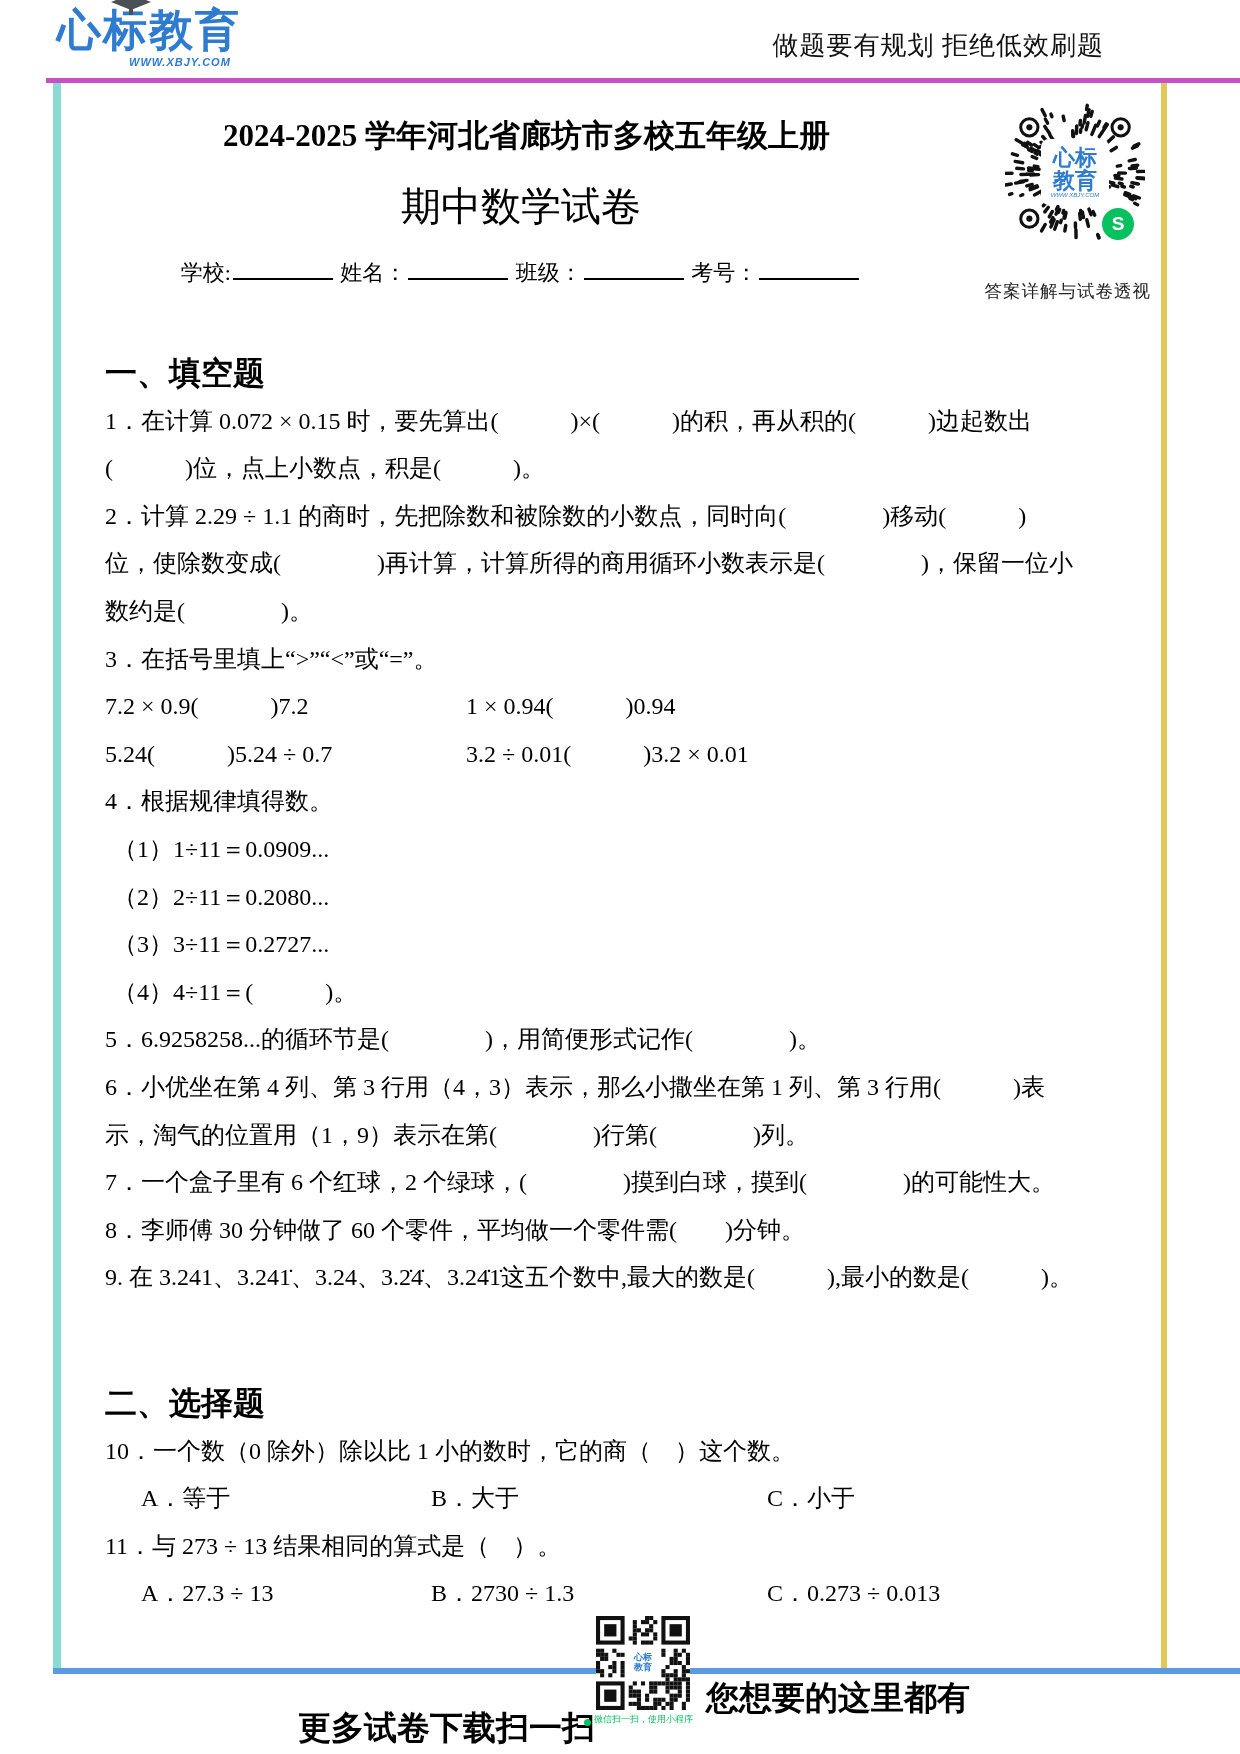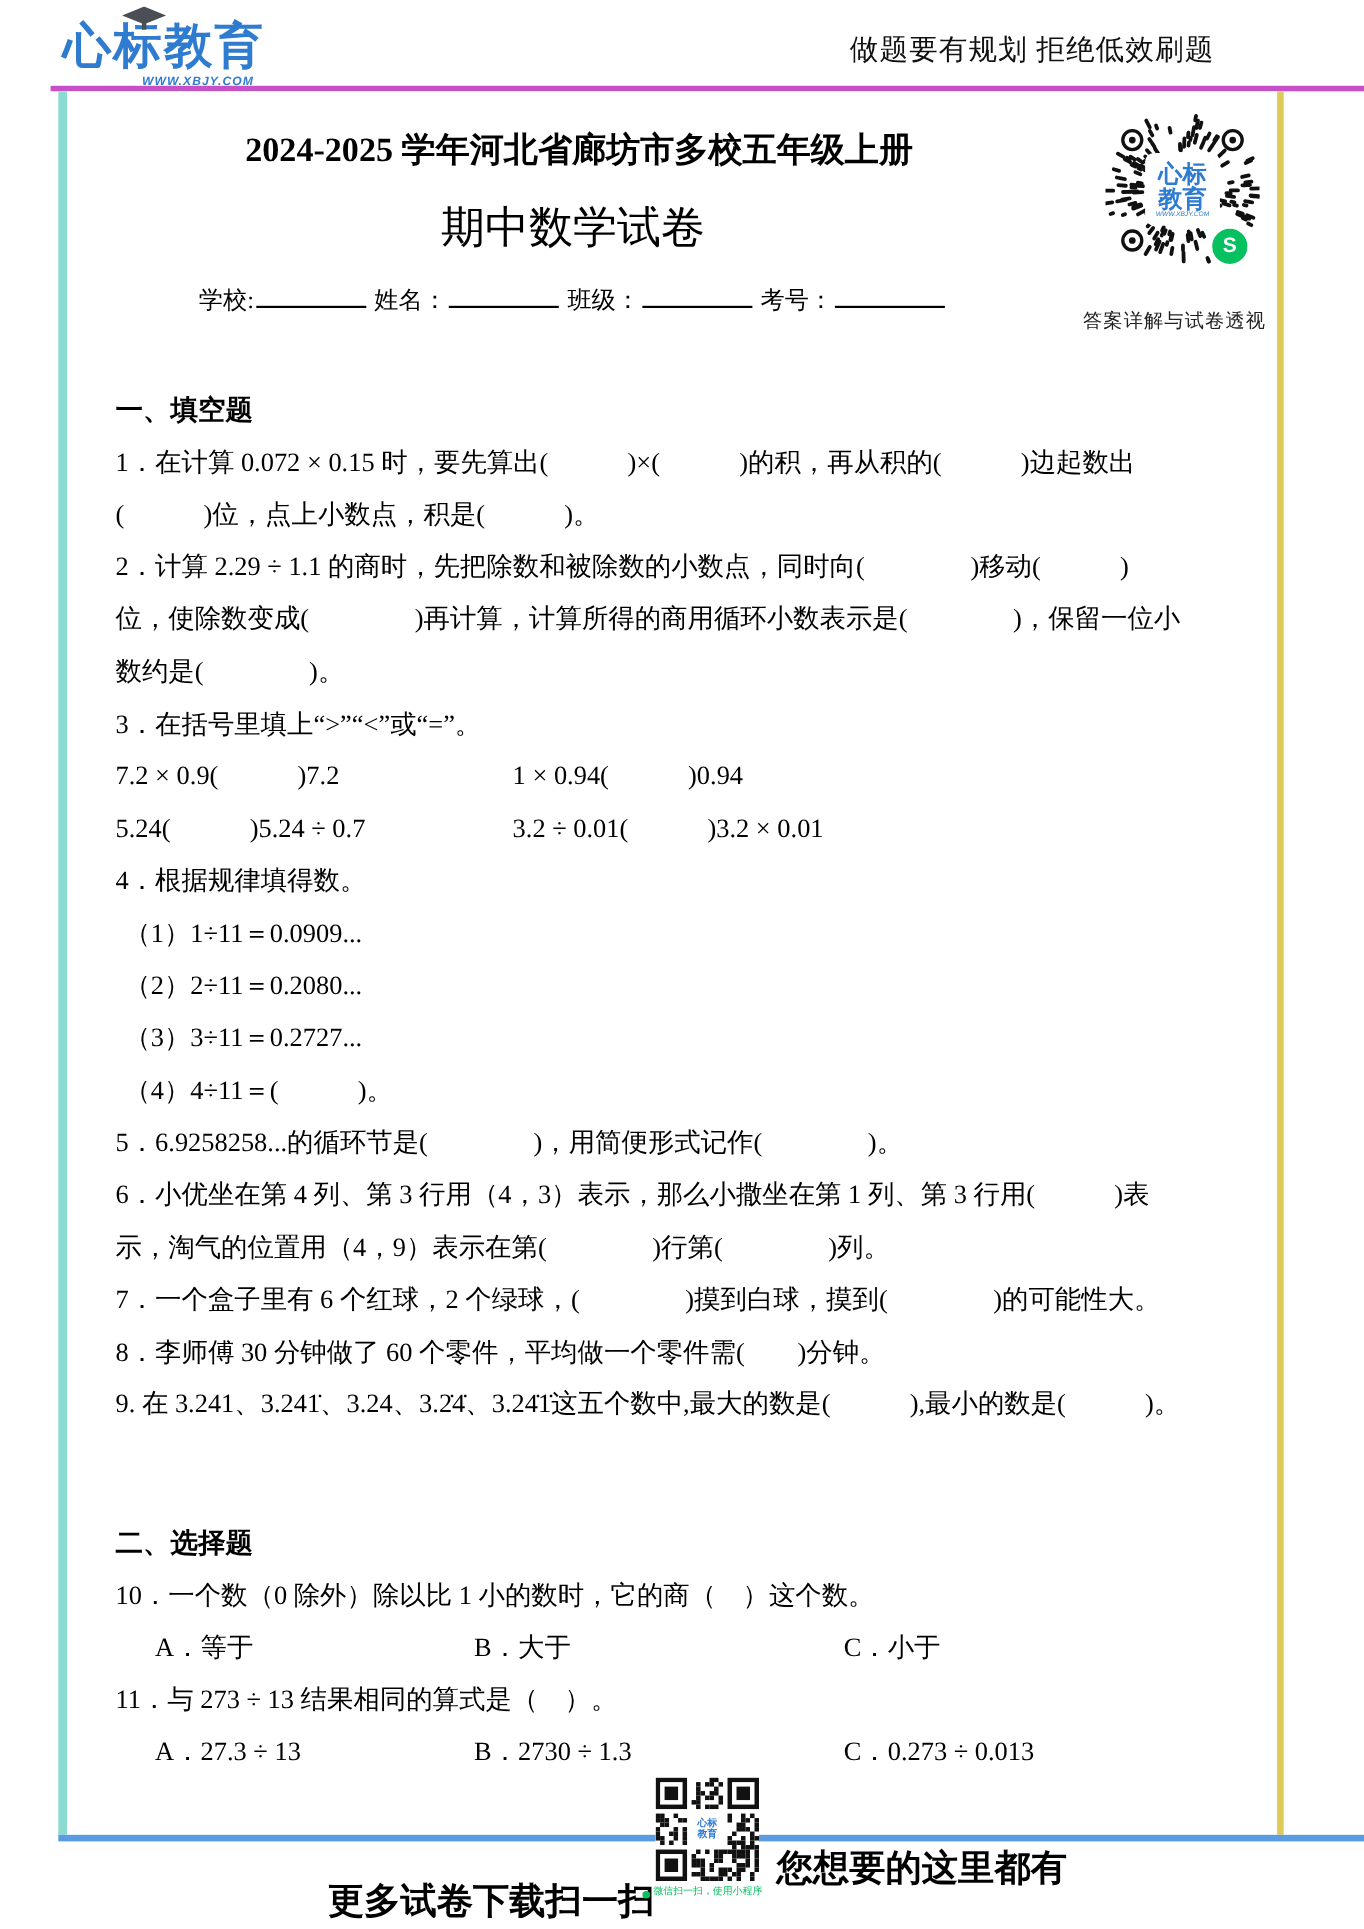--- a/index.html
+++ b/index.html
@@ -1,20 +1,20 @@
 <!DOCTYPE html>
 <html style="--logo-blue: #2e7bd0; --magenta: #c74fc8; --teal: #8adcd2; --yellow: #dfc95b; --footer-blue: #5b9ce1; --green: #07c160; --ink: #111111;"><head>
 <meta charset="utf-8">
 <style>
   html,body{margin:0;padding:0;background:#fff;}
   .page{position:relative;width:1240px;height:1754px;background:#fff;overflow:hidden;
         font-family:"Liberation Serif","DejaVu Serif",serif;color:#000;}
 
   
-  .logo{position:absolute;left:57px;top:12px;width:230px;height:70px;}
+  .logo{position:absolute;left:57px;top:0;width:230px;height:70px;}
   .logo-text{font-family:"Liberation Sans","DejaVu Sans",sans-serif;font-weight:bold;
              font-size:44px;letter-spacing:2px;color:var(--logo-blue,#2e7bd0);line-height:60px;}
   .logo-cap{position:absolute;left:54px;top:-6px;}
   .logo-url{position:absolute;left:72px;top:56px;font-size:11px;font-style:italic;font-weight:bold;
             color:var(--logo-blue,#2e7bd0);font-family:"Liberation Sans","DejaVu Sans",sans-serif;letter-spacing:1px;}
   .slogan{position:absolute;right:136px;top:28px;font-size:26px;letter-spacing:1px;color:#111;white-space:nowrap;}
   .magenta-line{position:absolute;left:46px;right:0;top:78px;height:5px;background:var(--magenta,#c74fc8);}
 
   
   .sheet{position:absolute;left:53px;top:83px;width:1114px;height:1585px;box-sizing:border-box;
@@ -37,21 +37,21 @@
             background:var(--green,#07c160);border:3px solid #fff;color:#fff;display:flex;align-items:center;justify-content:center;
             font-family:"Liberation Sans","DejaVu Sans",sans-serif;font-weight:bold;font-size:19px;}
   .qr-top-caption{position:absolute;top:176px;right:-6px;white-space:nowrap;font-size:17.5px;letter-spacing:1px;color:#222;
                   font-family:"Liberation Sans","DejaVu Sans",sans-serif;}
 
   
   .sec{position:absolute;left:44px;right:30px;font-size:24px;}
   .sec1{top:267px;}
   .sec2{top:1297px;}
   .line{height:47.6px;line-height:47.6px;white-space:nowrap;}
-  .heading{font-family:"Liberation Sans","DejaVu Sans",sans-serif;font-weight:bold;font-size:25px;}
+  .heading{font-family:"Liberation Sans","DejaVu Sans",sans-serif;font-weight:bold;font-size:32px;}
   .sub{padding-left:8px;}
   .c1{display:inline-block;width:355px;}
   .o1{display:inline-block;width:320px;padding-left:36px;box-sizing:border-box;}
   .o2{display:inline-block;width:330px;}
 
   
   .footer-line{position:absolute;left:53px;right:0;top:1668px;height:6px;background:var(--footer-blue,#5b9ce1);}
   .f-left{position:absolute;top:1676px;left:298px;font-family:"Liberation Sans","DejaVu Sans",sans-serif;
           font-weight:bold;font-size:33px;white-space:nowrap;margin-top:30px;}
   .f-right{position:absolute;top:1676px;left:706px;font-family:"Liberation Sans","DejaVu Sans",sans-serif;
@@ -242,21 +242,21 @@
         <span class="c1">5.24(　　　)5.24 ÷ 0.7</span>
         <span>3.2 ÷ 0.01(　　　)3.2 × 0.01</span>
       </div>
       <div class="line">4．根据规律填得数。</div>
       <div class="line sub">（1）1÷11＝0.0909...</div>
       <div class="line sub">（2）2÷11＝0.2080...</div>
       <div class="line sub">（3）3÷11＝0.2727...</div>
       <div class="line sub">（4）4÷11＝(　　　)。</div>
       <div class="line">5．6.9258258...的循环节是(　　　　)，用简便形式记作(　　　　)。</div>
       <div class="line">6．小优坐在第 4 列、第 3 行用（4，3）表示，那么小撒坐在第 1 列、第 3 行用(　　　)表</div>
-      <div class="line">示，淘气的位置用（4，9）表示在第(　　　　)行第(　　　　)列。</div>
+      <div class="line">示，淘气的位置用（1，9）表示在第(　　　　)行第(　　　　)列。</div>
       <div class="line">7．一个盒子里有 6 个红球，2 个绿球，(　　　　)摸到白球，摸到(　　　　)的可能性大。</div>
       <div class="line">8．李师傅 30 分钟做了 60 个零件，平均做一个零件需(　　)分钟。</div>
       <div class="line">9. 在 3.241、3.241̇、3.24、3.2̇4̇、3.24̇1̇这五个数中,最大的数是(　　　),最小的数是(　　　)。</div>
     </div>
 
     <div class="sec sec2">
       <div class="line heading">二、选择题</div>
       <div class="line">10．一个数（0 除外）除以比 1 小的数时，它的商（　）这个数。</div>
       <div class="line">
         <span class="o1">A．等于</span>

